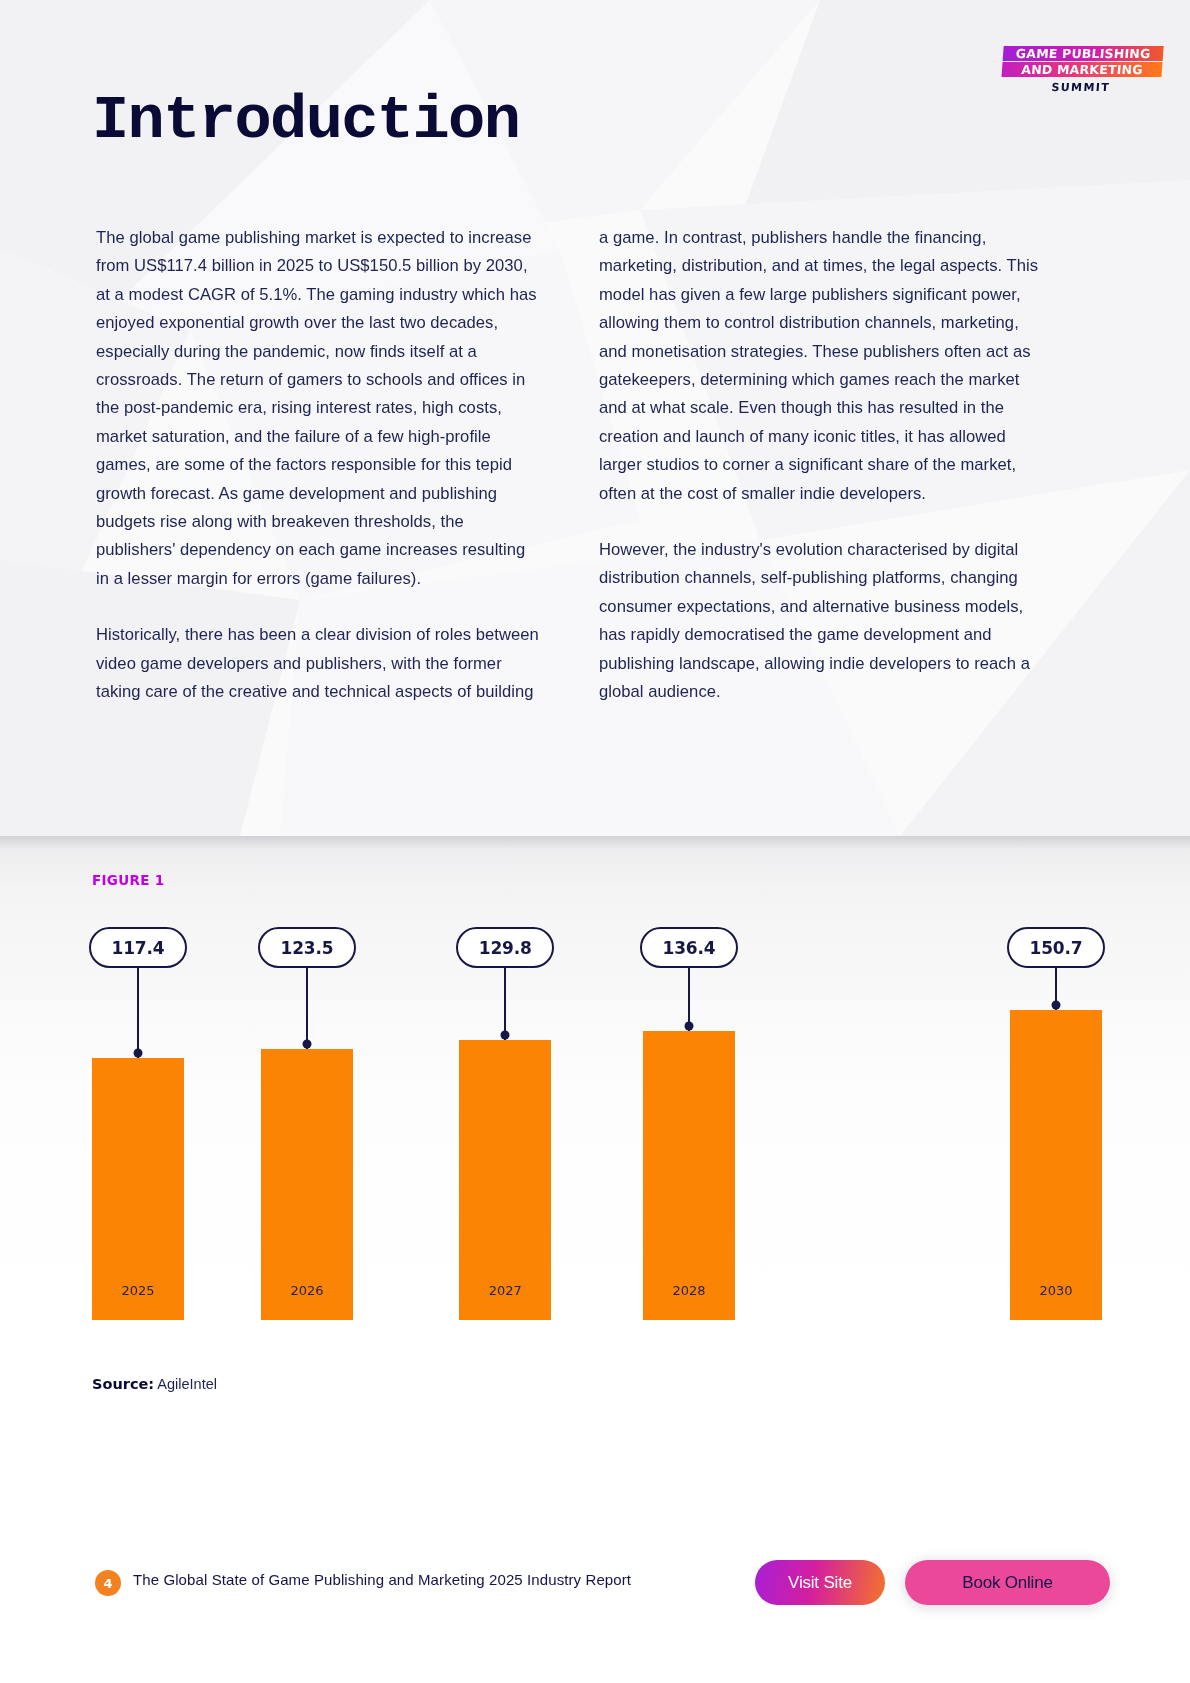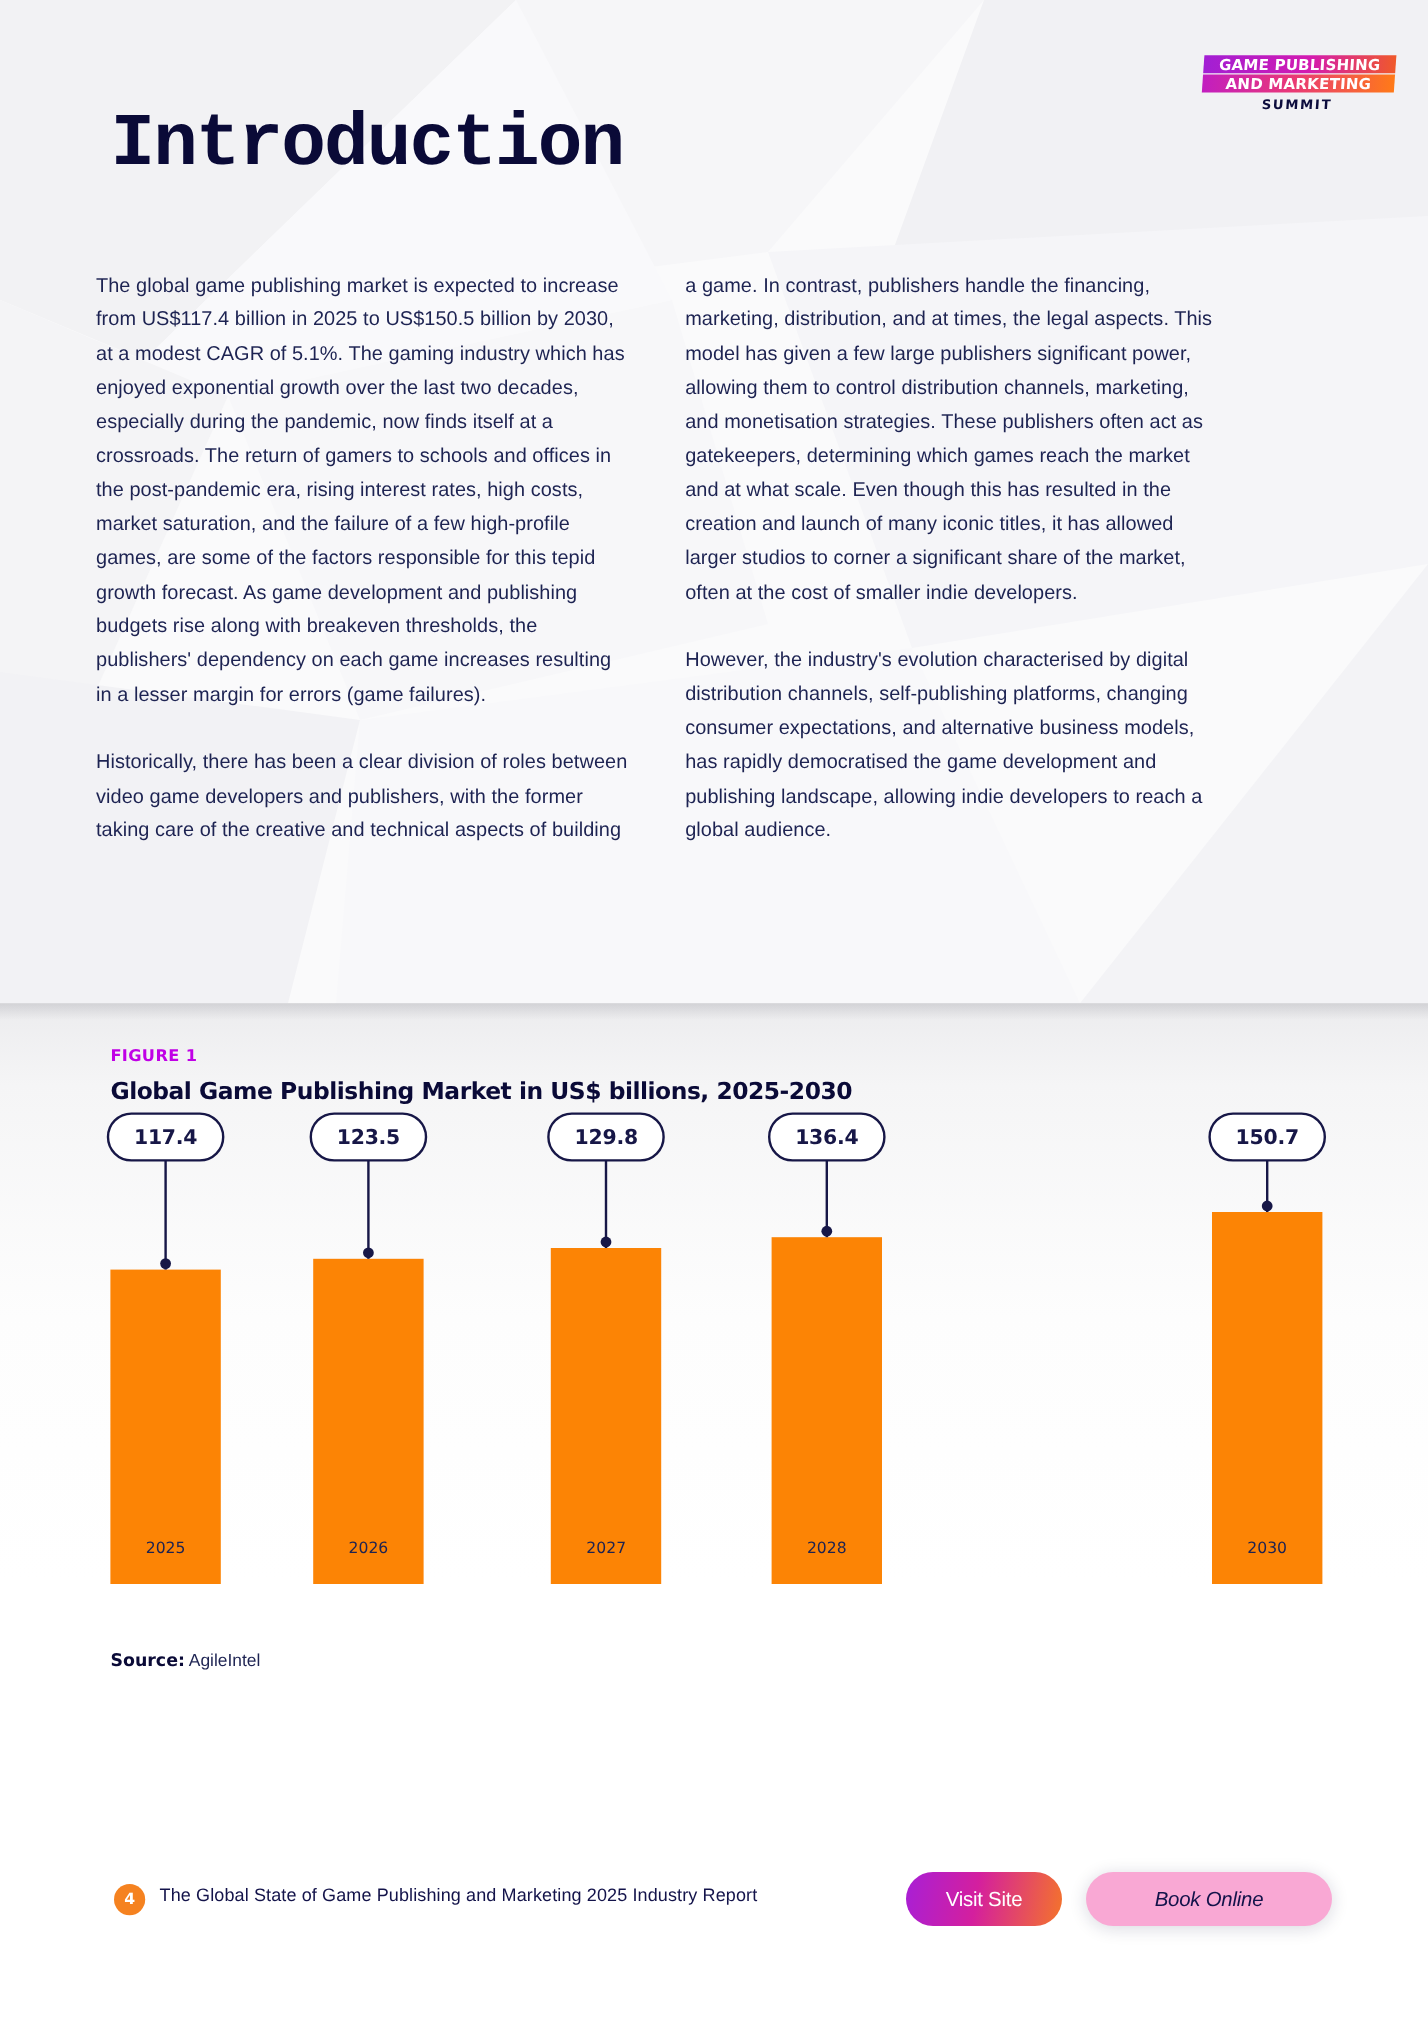--- a/index.html
+++ b/index.html
@@ -51,23 +51,23 @@
     position:absolute; left:92px; top:88px;
     font-family:Liberation Mono, monospace;
     font-weight:bold;
     font-size:62px;
     letter-spacing:-1.6px;
     color:#0a0a37;
     line-height:1.05;
   }
 
   .columns {
-    position:absolute; left:80px; top:224px;
+    position:absolute; left:96px; top:224px;
     width:1006px;
-    display:flex; gap:48px;
+    display:flex; gap:60px;
   }
   .col { width:443px; }
   .col p {
     font-size:16.6px;
     line-height:28.4px;
     color:#1d2352;
     letter-spacing:0.05px;
   }
   .col p + p { margin-top:28px; }
 
@@ -162,27 +162,26 @@
     background:linear-gradient(100deg,#a81fd6 0%, #d41f9e 45%, #f4742a 100%);
     display:flex; align-items:center; justify-content:center;
     color:#ffffff; font-size:17px; letter-spacing:-0.2px;
     cursor:pointer; border:none;
     font-family:"Liberation Sans", sans-serif;
     text-align:right;
   }
   .btn-book {
     position:absolute; right:80px; top:37px;
     width:205px; height:45px; border-radius:24px;
-    background:#f9a8d4;
+    background:#ec4899;
     box-shadow:0 2px 14px rgba(20,20,60,.16);
     display:flex; align-items:center; justify-content:center;
     color:#13134a; font-size:17px; letter-spacing:-0.2px;
     cursor:pointer; border:none;
     font-family:"Liberation Sans", sans-serif;
-    font-style:italic;
   }
 </style>
 </head>
 <body>
 
 <div class="page">
 
   <svg class="bg-facets" viewBox="0 0 1190 1683" preserveAspectRatio="none">
     <rect x="0" y="0" width="1190" height="836" fill="#fafafb"></rect>
     <polygon points="0,0 430,0 120,300 0,250" fill="#f2f2f4"></polygon>
@@ -215,21 +214,20 @@
       </div>
       <div class="col">
         <p>a game. In contrast, publishers handle the financing, marketing, distribution, and at times, the legal aspects. This model has given a few large publishers significant power, allowing them to control distribution channels, marketing, and monetisation strategies. These publishers often act as gatekeepers, determining which games reach the market and at what scale. Even though this has resulted in the creation and launch of many iconic titles, it has allowed larger studios to corner a significant share of the market, often at the cost of smaller indie developers.</p>
         <p>However, the industry's evolution characterised by digital distribution channels, self-publishing platforms, changing consumer expectations, and alternative business models, has rapidly democratised the game development and publishing landscape, allowing indie developers to reach a global audience.</p>
       </div>
     </div>
   </div>
 
   <div class="figure-section">
     <div class="fig-label">FIGURE 1</div>
-    <div class="fig-title">Global Game Publishing Market in US$ billions, 2025-2030</div>
 
     <div class="chart">
       <div class="chart-plot" id="chart-plot">
           <div class="bar-group" style="left: 0px; height: 310px;">
             <div class="bar" style="height: 262px; background: rgb(252, 132, 5);"></div>
             <div class="stem" style="bottom: 262px; height: 92px;"></div>
             <div class="stem-dot" style="bottom: 258px;"></div>
             <div class="pill" style="bottom: 352px; border-color: rgb(23, 23, 71); background: rgb(255, 255, 255);">117.4</div>
             <div class="year-label">2025</div>
           </div>

